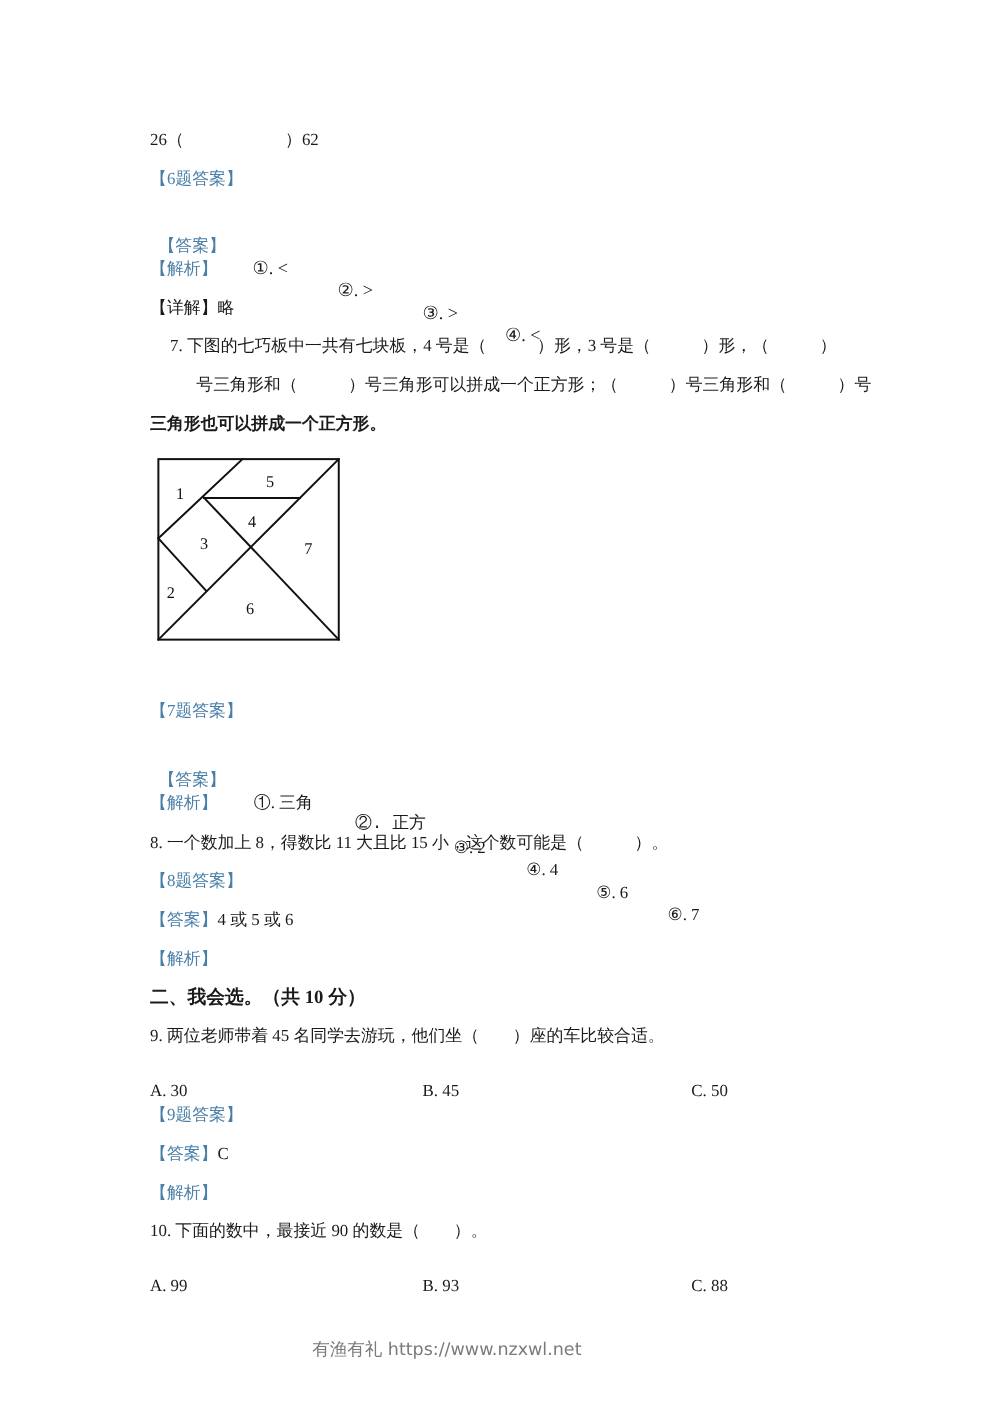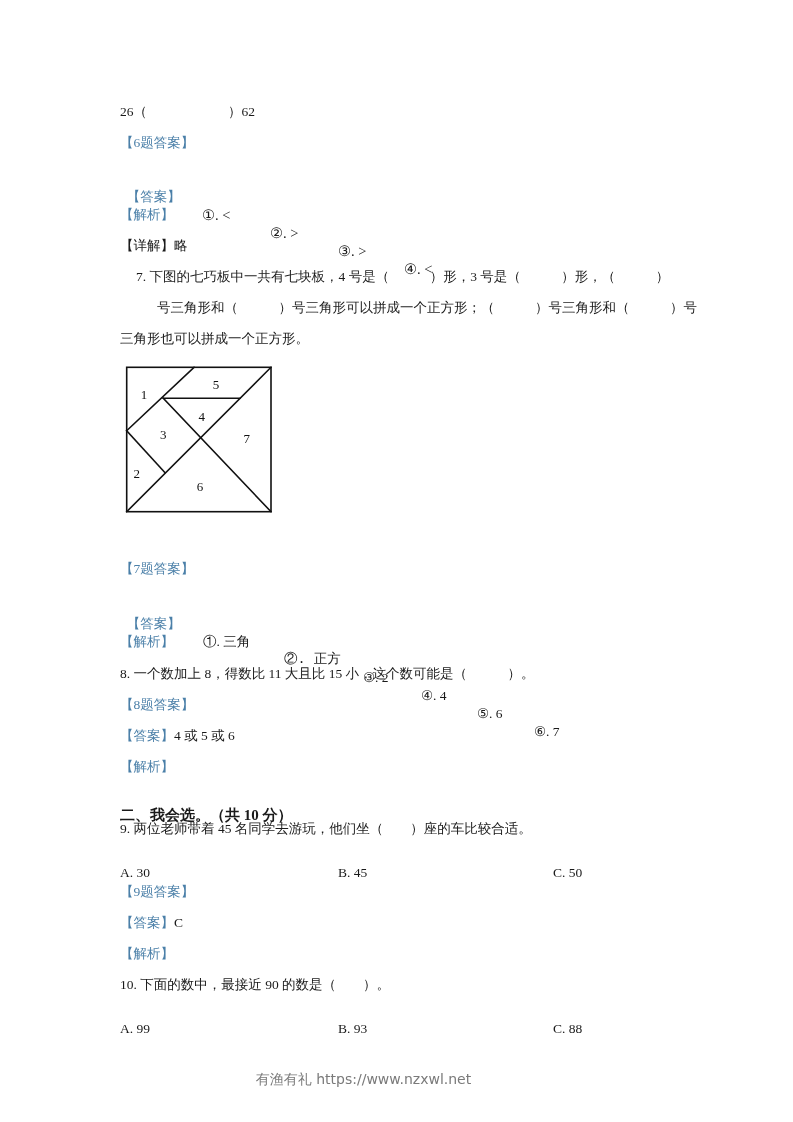--- a/index.html
+++ b/index.html
@@ -1,23 +1,23 @@
 <!DOCTYPE html>
 <html><head>
 <meta charset="utf-8">
 <style>
   html, body { margin: 0; padding: 0; background: #ffffff; }
   body { width: 793px; height: 1122px; position: relative; overflow: hidden;
          font-family: "Liberation Serif", "DejaVu Serif", serif; color: #1a1a1a; }
   .line { position: absolute; left: 120px; font-size: 13.5px; line-height: 18px; white-space: pre; }
   .label { color: #4a7fa8; }
-  .bold { font-weight: bold; font-size: 15px; margin-top: 17px; }
+  .bold { font-weight: bold; font-size: 15px; }
   .opt { position: absolute; font-size: 13.5px; line-height: 18px; margin-top: 12px; }
   .ans-item { display: inline-block; }
-  .footer { position: absolute; left: 15px; width: 697px; top: 1071px; text-align: center;
+  .footer { position: absolute; left: 9px; width: 697px; top: 1071px; text-align: center;
             font-family: "DejaVu Sans", sans-serif; font-size: 14px; color: #7a7a7a; }
   svg { position: absolute; }
 </style>
 </head>
 <body>
 
 <div class="line" style="top:103px;"><span>26（</span><span>　　　　　　</span><span>）62</span></div>
 
 <div class="line label" style="top:134px;">【6题答案】</div>
 
@@ -28,21 +28,21 @@
   <span class="ans-item" style="position:absolute; left:218px; font-size:14.5px;">③. &gt;</span>
   <span class="ans-item" style="position:absolute; left:284px; font-size:14.5px;">④. &lt;</span>
 </div>
 
 <div class="line label" style="top:206px;">【解析】</div>
 
 <div class="line" style="top:237px;"><span>【详解】</span><span>略</span></div>
 
 <div class="line" style="top:268px;margin-left:16px;">7. 下图的七巧板中一共有七块板，4 号是（　　　）形，3 号是（　　　）形，（　　　）</div>
 <div class="line" style="top:299px;margin-left:37px;">号三角形和（　　　）号三角形可以拼成一个正方形；（　　　）号三角形和（　　　）号</div>
-<div class="line" style="top:330px;">三角形也可以拼成一个正方形。</div>
+<div class="line" style="top:330px;font-weight:bold;">三角形也可以拼成一个正方形。</div>
 
 <svg style="left:124px; top:365px;" width="150" height="150" viewBox="-2.7 -2.3 150 150">
   <g stroke="#111" stroke-width="1.6" fill="none" stroke-linecap="square">
     <rect x="0" y="0" width="144.3" height="144.4"></rect>
     <line x1="67.3" y1="0" x2="0" y2="63.4"></line>
     <line x1="36.6" y1="31" x2="113.3" y2="31"></line>
     <line x1="144.3" y1="0" x2="0" y2="144.4"></line>
     <line x1="36.6" y1="31" x2="144.3" y2="144.4"></line>
     <line x1="0" y1="63.4" x2="38.3" y2="105.4"></line>
   </g>

